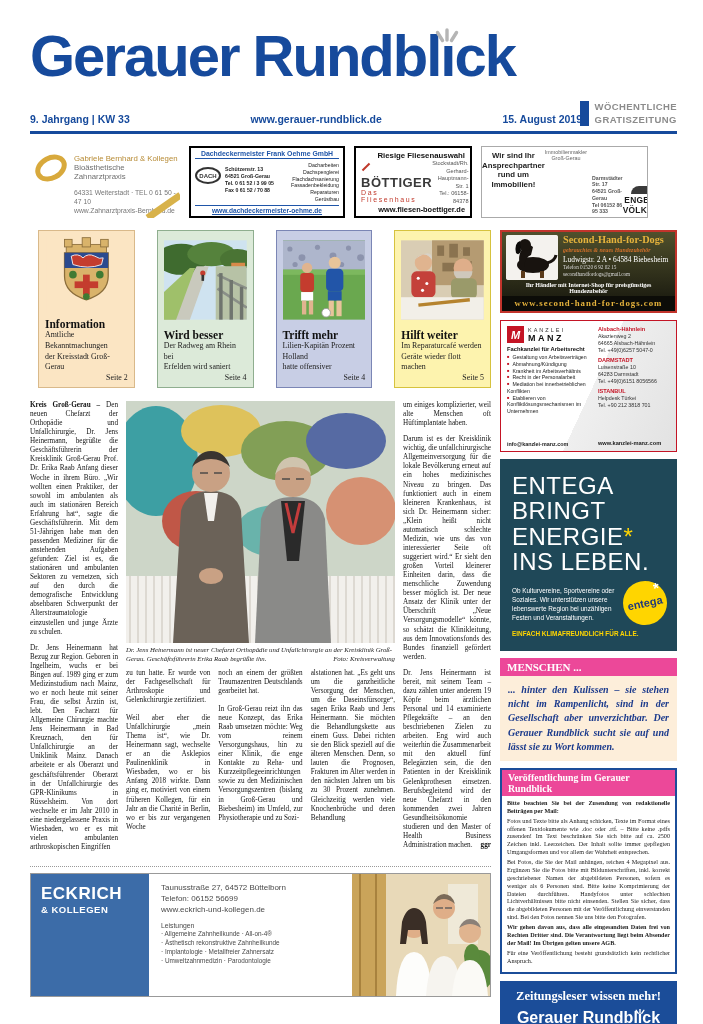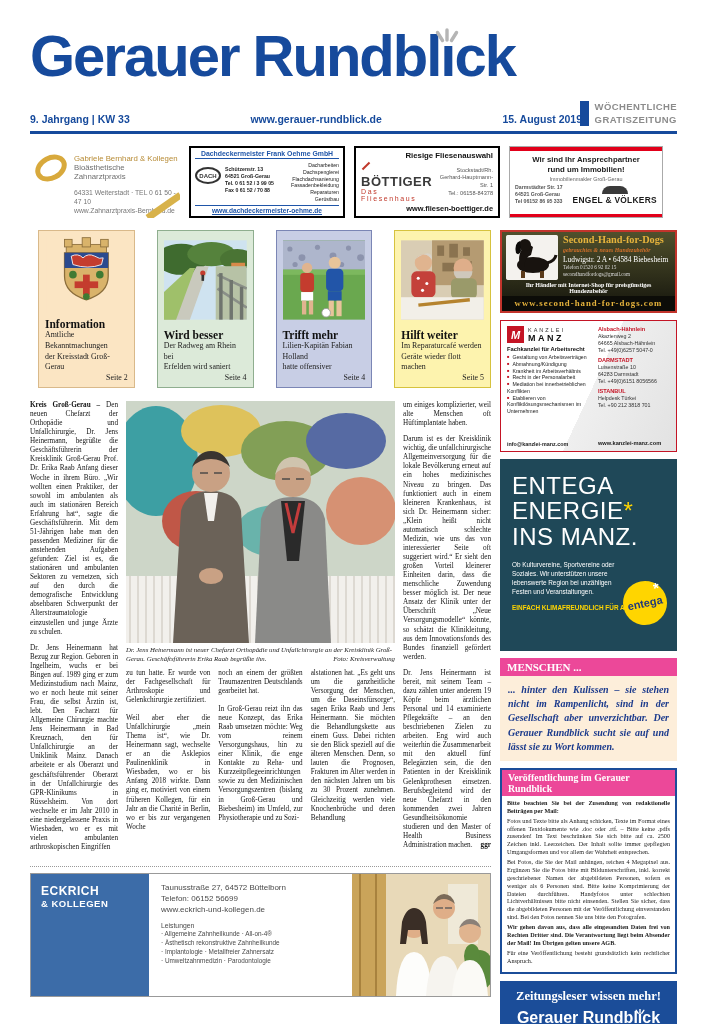--- a/index.html
+++ b/index.html
@@ -34,31 +34,31 @@
 
   .ad-oehme { width:156px; border:2px solid #000; padding:2px 4px 1px; display:flex; flex-direction:column; }
   .oeh-title { color:#1f55a8; font-weight:bold; font-size:6.9px; text-align:center; border-bottom:1px solid #1f55a8; padding-bottom:1px; }
   .oeh-body { flex:1; display:flex; gap:4px; padding-top:2px; }
   .oeh-stamp { width:26px; height:17px; border:2px solid #333; border-radius:50%; display:flex; align-items:center; justify-content:center;
                font-weight:bold; font-size:6px; color:#333; margin-top:6px; }
   .oeh-addr { font-size:5.2px; font-weight:bold; color:#222; line-height:1.35; margin-top:5px; }
   .oeh-serv { flex:1; text-align:right; font-size:5.2px; color:#222; line-height:1.3; padding-top:1px; }
   .oeh-web { border-top:1px solid #1f55a8; color:#1f55a8; font-weight:bold; font-size:6.6px; text-align:center; text-decoration:underline; padding:1px 0; }
 
-  .ad-boettiger { width:146px; border:2px solid #000; padding:3px 5px; display:flex; flex-direction:column; }
+  .ad-boettiger { width:118px; border:2px solid #000; padding:3px 5px; display:flex; flex-direction:column; }
   .bo-top { text-align:right; font-weight:bold; font-size:7.8px; color:#111; }
   .bo-mid { flex:1; display:flex; align-items:center; }
   .bo-logo { flex:1; }
   .bo-name { font-size:13px; font-weight:bold; color:#3a3a3a; letter-spacing:.5px; line-height:1; }
   .bo-name::before { content:""; display:inline-block; width:10px; height:2px; background:#c0392b; transform:rotate(-45deg); margin-right:2px; vertical-align:6px; }
   .bo-sub { color:#c0392b; font-size:7px; letter-spacing:1.6px; }
   .bo-addr { width:62px; text-align:right; font-size:5.6px; color:#555; line-height:1.35; }
   .bo-web { text-align:right; font-weight:bold; font-size:7.4px; color:#111; }
 
-  .ad-engel { width:154px; border:1px solid #aaa; display:flex; flex-direction:column; }
+  .ad-engel { width:167px; border:1px solid #aaa; display:flex; }
   .ev-bar-top { height:4px; background:#e2001a; }
   .ev-bar-bot { height:3px; background:#e2001a; margin-top:auto; }
   .ev-head { text-align:center; font-weight:bold; font-size:7.8px; margin-top:4px; line-height:1.25; color:#222; }
   .ev-sub { text-align:center; font-size:5.4px; color:#666; margin-top:2px; }
   .ev-row { display:flex; justify-content:space-between; align-items:flex-end; padding:2px 5px 2px; }
   .ev-addr { font-size:5.2px; font-weight:bold; color:#555; line-height:1.3; }
   .ev-brandwrap { text-align:center; }
   .ev-house { width:26px; height:8px; background:#3a3a3a; border-radius:8px 8px 0 0; margin:0 auto 1px; }
   .ev-brand { font-weight:bold; font-size:8.4px; color:#1a1a1a; letter-spacing:.3px; }
 
@@ -92,21 +92,21 @@
   .caption { font-size:6.8px; font-style:italic; line-height:1.3; margin:3px 0 5px; color:#222; }
   .credit { float:right; }
   .mid-cols { display:grid; grid-template-columns:1fr 1fr 1fr; gap:0 8px; }
   .byline { float:right; font-weight:bold; }
 
   .dotted-rule { border-top:1px dotted #999; margin:7px 0 6px; }
 
   
   .ad-eckrich { border:1px solid #999; height:124px; display:flex; font-family:"Liberation Sans",sans-serif; }
   .eck-left { width:118px; background:#3c6ca8; color:#fff; padding:10px 10px 8px; display:flex; flex-direction:column; }
-  .eck-name1 { font-size:12px; font-weight:bold; letter-spacing:.5px; }
+  .eck-name1 { font-size:17px; font-weight:bold; letter-spacing:.5px; }
   .eck-name2 { font-size:9.5px; font-weight:bold; letter-spacing:.5px; }
   .eck-mid { flex:1; padding:8px 8px 4px 12px; color:#4a4a4a; }
   .eck-line { font-size:8px; line-height:1.4; }
   .eck-lt { font-size:6.8px; margin-top:6px; }
   .eck-serv { font-size:6.4px; line-height:1.45; }
   .eck-photo { width:138px; }
 
   
   .ad-dogs { border:2px solid #c2342c; background:linear-gradient(#50502c, #14140c); padding:3px 4px 0; color:#fff; }
   .dogs-top { display:flex; gap:5px; }
@@ -347,21 +347,21 @@
             <g>
               <circle cx="60" cy="26" r="7" fill="#e8c49a"></circle>
               <rect x="50" y="33" width="20" height="26" rx="5" fill="#2255a8"></rect>
               <rect x="52" y="59" width="16" height="11" fill="#2255a8"></rect>
               <rect x="53" y="70" width="6" height="18" fill="#e8c49a"></rect>
                 <rect x="62" y="70" width="6" height="18" fill="#e8c49a"></rect>
             </g>
             <circle cx="50" cy="84" r="5" fill="#fff" stroke="#999"></circle>
           </svg>
           <div class="t-title">Trifft mehr</div>
-          <div class="t-line">Lilien-Kapitän Fabian Holland</div>
+          <div class="t-line">Lilien-Kapitän Prozent Holland</div>
           <div class="t-line">hatte offensiver</div>
           <div class="t-page">Seite 4</div>
         </div>
 
         <div class="tcard t4">
           <svg class="tphoto" viewBox="0 0 96 92">
             <rect width="96" height="92" fill="#d9cdb4"></rect>
             <rect x="36" y="0" width="60" height="52" fill="#b59b72"></rect>
             <g fill="#8a7350">
                 <rect x="42" y="6" width="8" height="12"></rect>
@@ -577,22 +577,23 @@
             <div class="manz-city">ISTANBUL</div>
             <div>Helpdesk Türkei</div>
             <div>Tel. +90 212 3818 701</div>
           </div>
           <div class="manz-web">www.kanzlei-manz.com</div>
         </div>
       </div>
 
       <div class="ad-entega">
         <div class="ent-line">ENTEGA</div>
+        <div class="ent-line">BRINGT</div>
         <div class="ent-line"><span>ENERGIE</span><span class="ent-star">*</span></div>
-        <div class="ent-line">INS MANZ.</div>
+        <div class="ent-line">INS LEBEN.</div>
         <div class="ent-body">Ob Kulturvereine, Sportvereine oder Soziales. Wir unterstützen unsere lebenswerte Region bei unzähligen Festen und Veranstaltungen.</div>
         <div class="ent-slogan">EINFACH KLIMAFREUNDLICH FÜR ALLE.</div>
         <div class="ent-logo">
           <span>entega</span>
           <span class="star">*</span>
         </div>
       </div>
 
       <div class="menschen">
         <div class="box-header">MENSCHEN ...</div>

